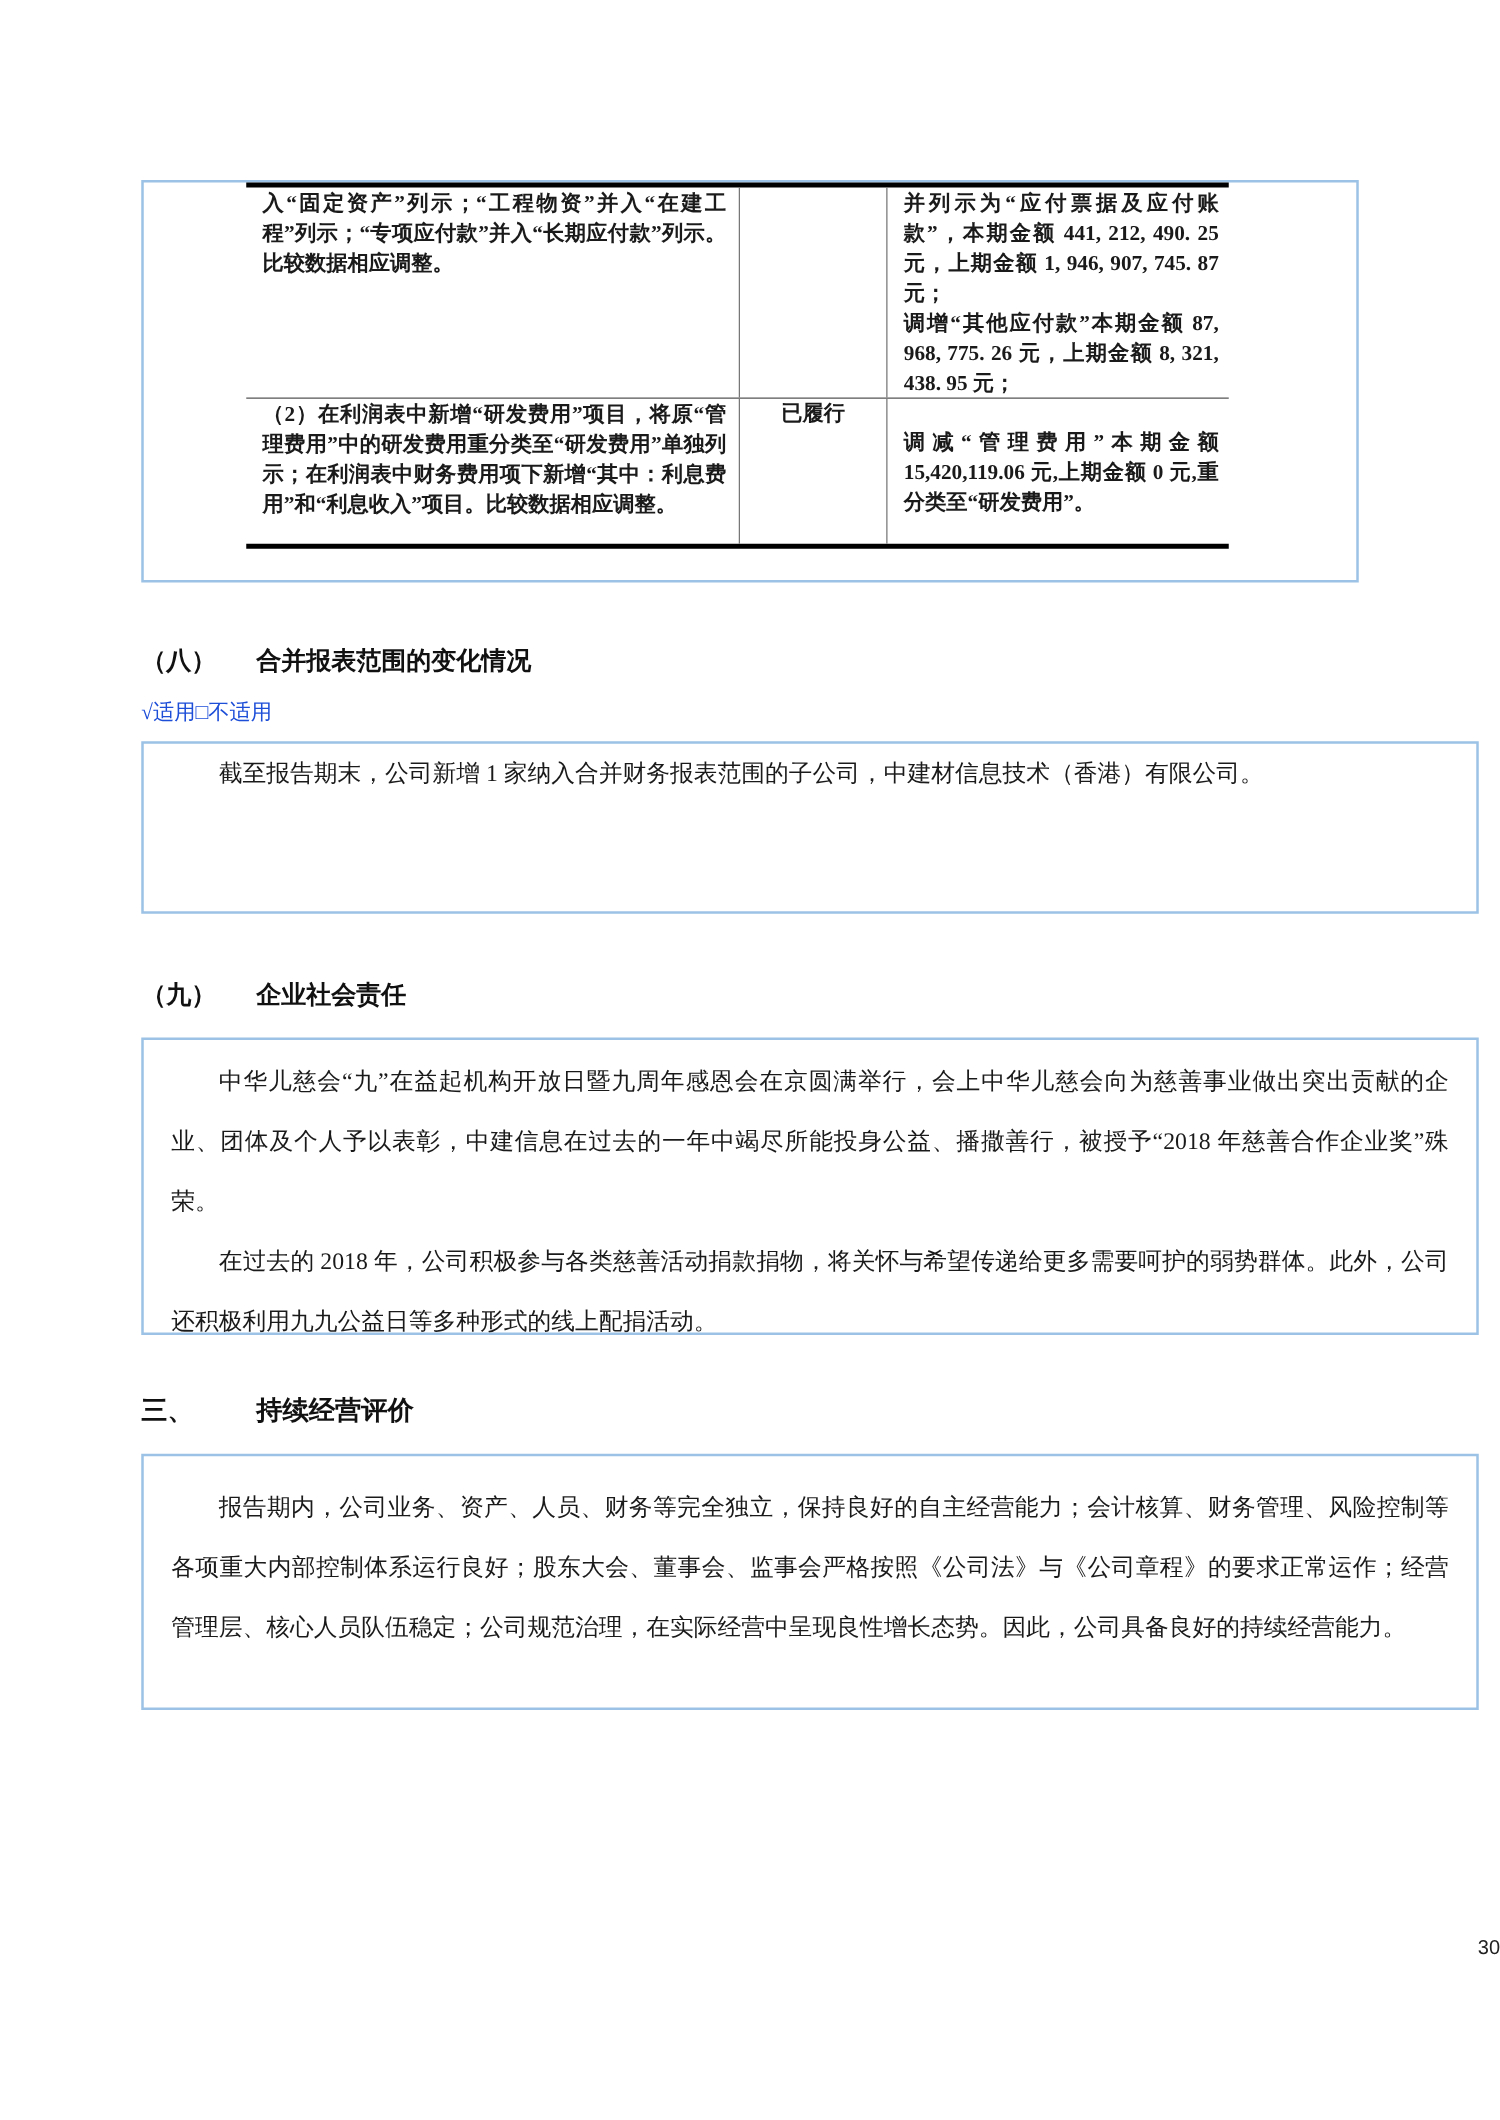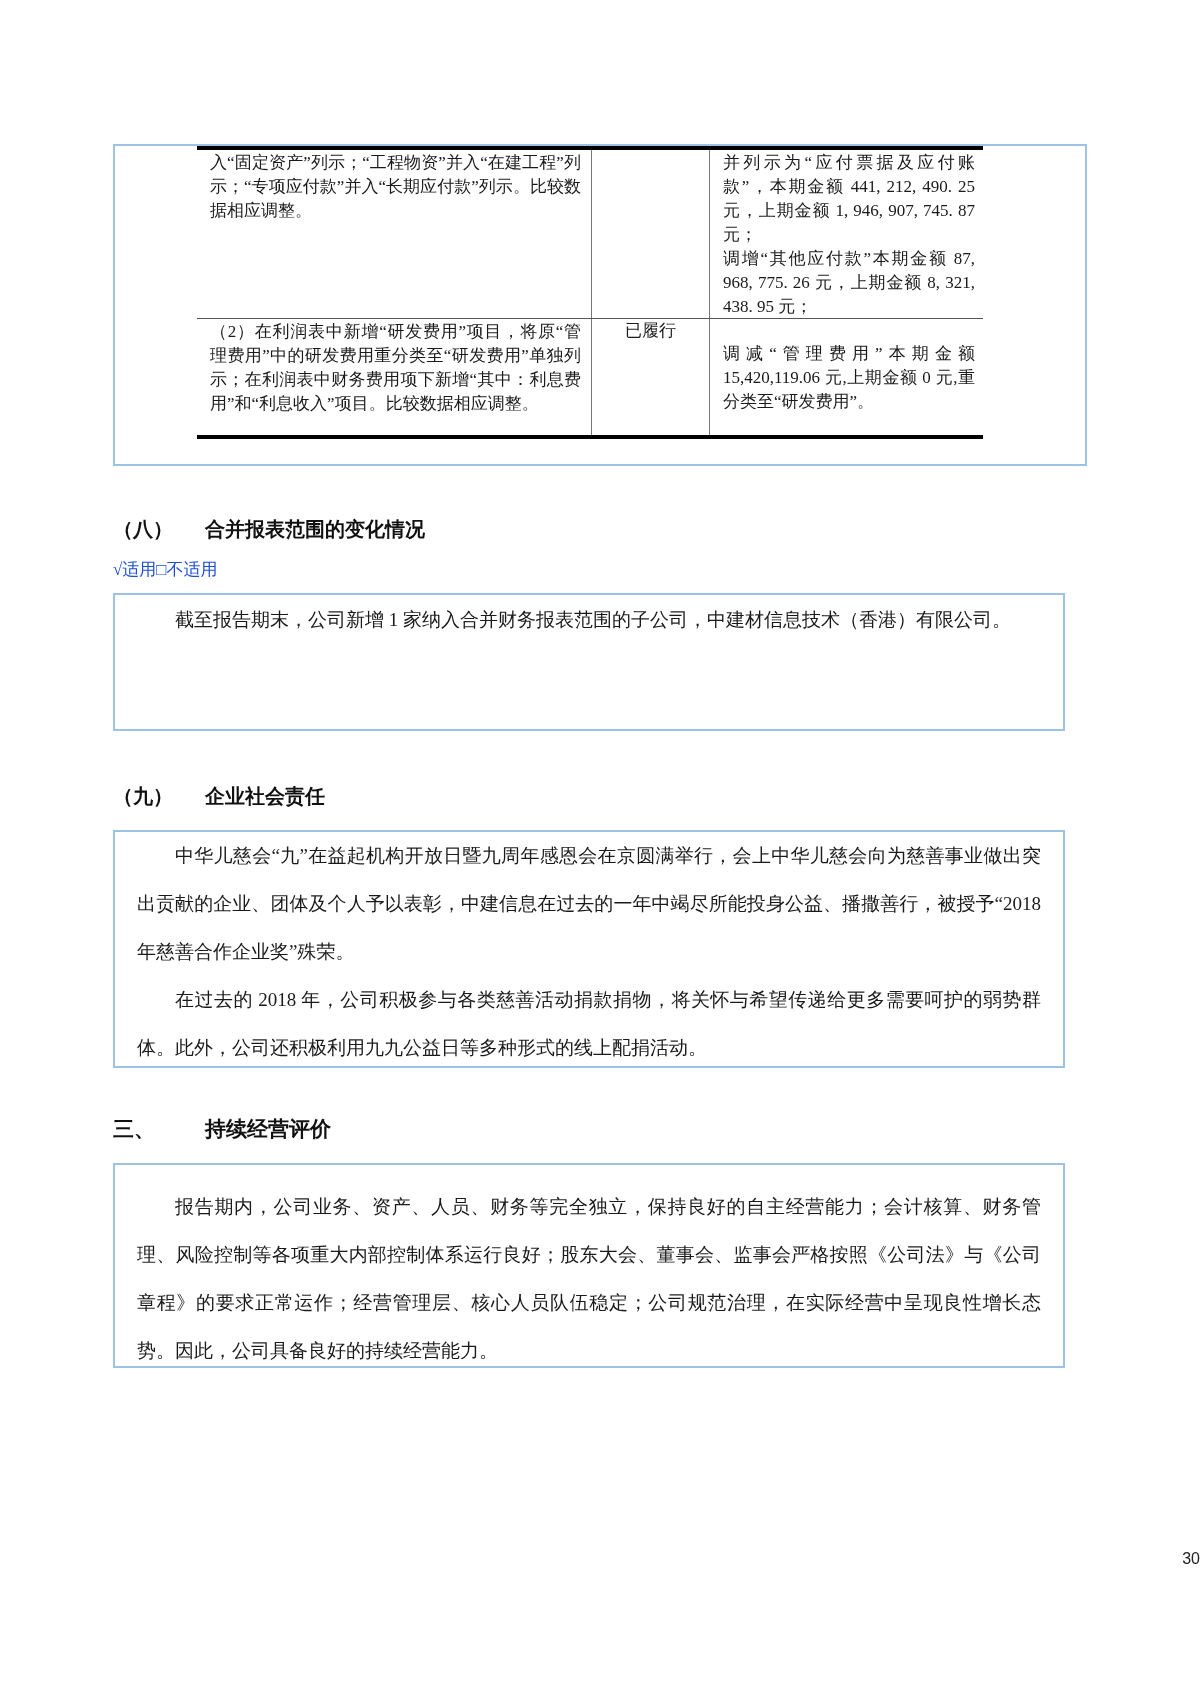--- a/index.html
+++ b/index.html
@@ -19,21 +19,21 @@
     border:2px solid #9CC2E5;
     box-sizing:border-box;
   }
   .dtable {
     position:absolute; left:82px; top:0;
     width:786px;
     border-top:4px solid #000;
     border-bottom:4px solid #000;
     box-sizing:border-box;
   }
-  .drow { display:flex; }
+  .drow { display:flex;font-weight:bold; }
   .drow.r1 { height:168px; border-bottom:1px solid #555; }
   .drow.r2 { height:116px; }
   .dcell {
     box-sizing:border-box;
     font-size:17px; line-height:24px;
     text-align:justify;
   }
   .c-change { width:395px; border-right:1px solid #777; padding:1px 10px 0 13px; }
   .c-status { width:118px; border-right:1px solid #777;
               display:flex; align-items:flex-start; justify-content:center;
@@ -56,24 +56,24 @@
   .head-3 { top:1116px; font-size:21px; }
 
   .applicability {
     position:absolute; left:113px; top:558px;
     font-size:17px; line-height:24px; color:#1d4ed8;
   }
 
   
   .text-box {
     position:absolute; left:113px;
-    width:952px;
+    width:1070px;
     border:2px solid #9CC2E5;
     box-sizing:border-box;
-    padding:0 22px;
+    padding:10px 22px;
     overflow:hidden;
   }
   .text-box p {
     margin:0;
     font-size:19px;
     text-indent:2em;
     text-align:justify;
   }
   .box-8 { top:593px; height:138px; padding-top:2px; }
   .box-8 p { line-height:45px; }

